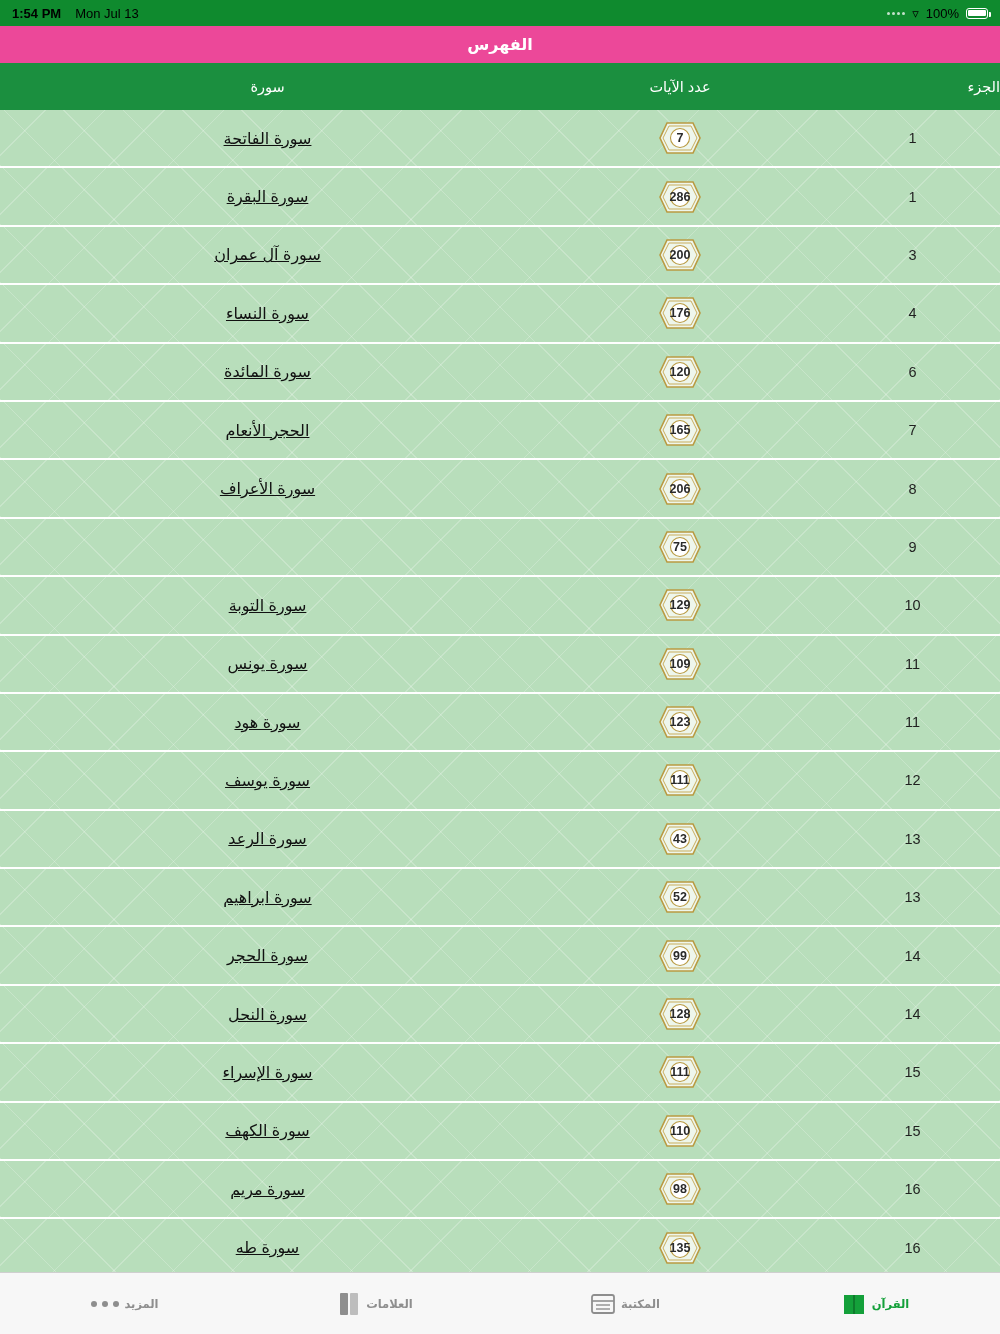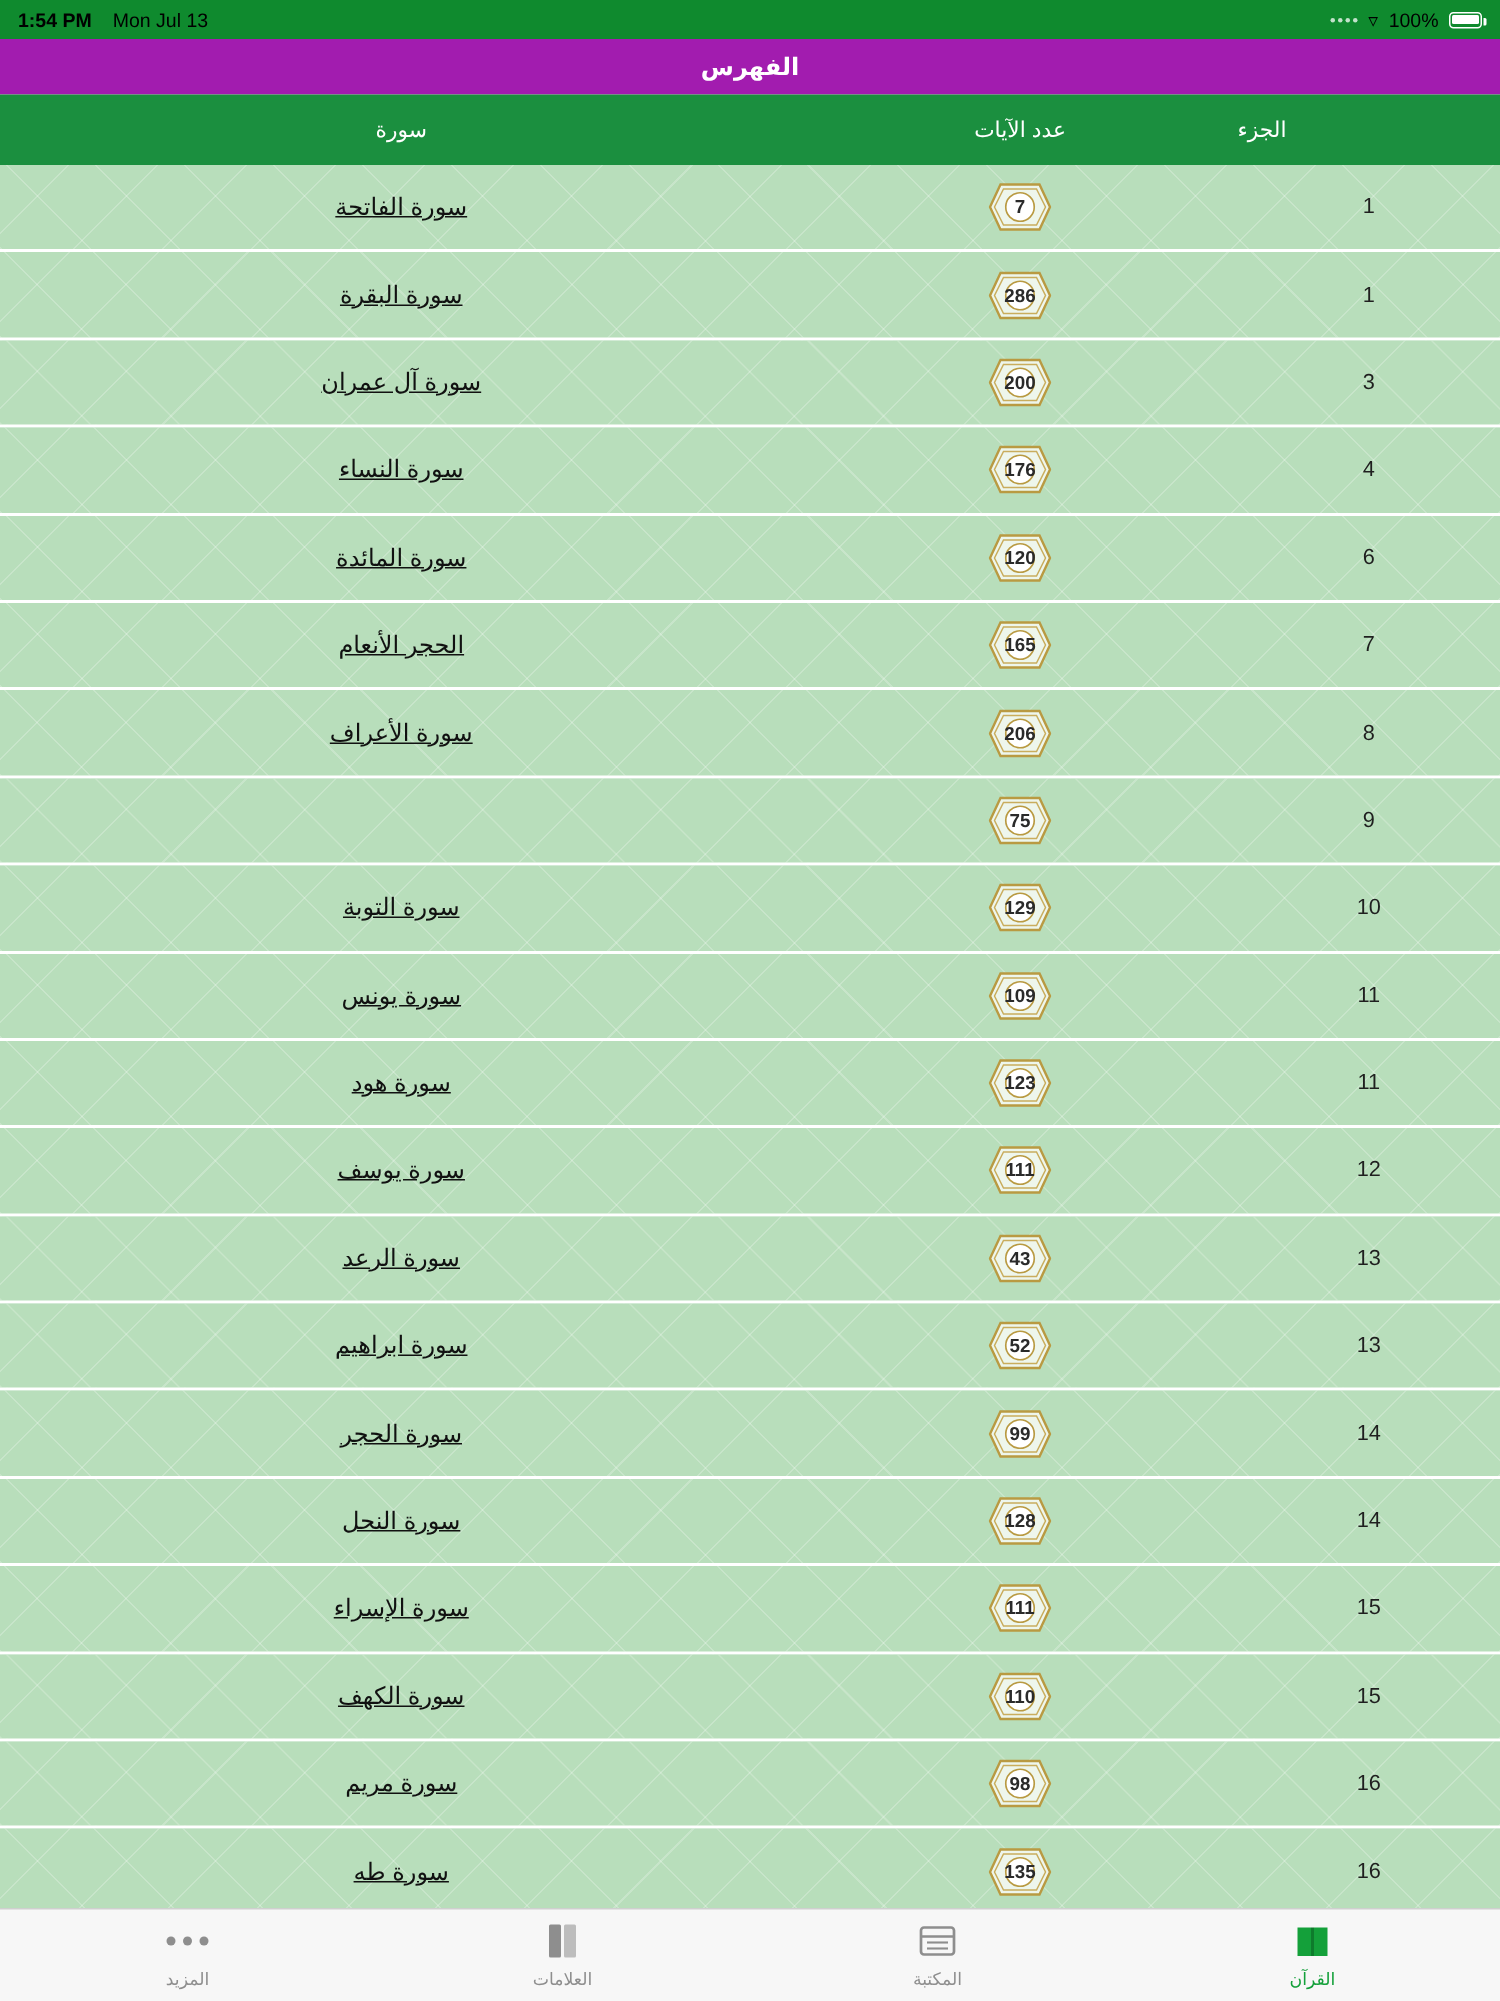--- a/index.html
+++ b/index.html
@@ -47,37 +47,37 @@
     width: 2px; height: 5px; background: #ffffff; border-radius: 0 1px 1px 0;
   }
   .battery-icon i {
     position: absolute; left: 1.3px; top: 1.3px; bottom: 1.3px; right: 1.3px;
     background: #ffffff; border-radius: 1px; display: block;
   }
 
   
   .nav-bar {
     height: 37px;
-    background: #a21caf;
+    background: #ec4899;
     color: #ffffff;
     display: flex; align-items: center; justify-content: center;
     font-size: 16px; font-weight: 700;
     flex: 0 0 37px;
   }
 
   
   .table-header {
     height: 47px;
     background: #1b8f3f;
     color: #ffffff;
     display: flex; align-items: center;
     flex: 0 0 47px;
     font-size: 14.5px;
   }
-  .col-juz   { width: 175px; text-align: left; }
+  .col-juz   { width: 175px; text-align: right; }
   .col-ayat  { width: 290px; text-align: center; }
   .col-surah { flex: 1; text-align: center; }
 
   
   .list {
     flex: 1 1 auto;
     overflow: hidden;
     background: #ffffff;
     position: relative;
   }
@@ -125,25 +125,26 @@
   .tab-bar {
     height: 62px;
     background: #f7f7f7;
     border-top: 1px solid #cfcfcf;
     display: flex;
     flex: 0 0 62px;
     direction: ltr;
   }
   .tab {
     flex: 1;
-    display: flex; flex-direction: column;
+    display: flex; flex-direction: row;
     align-items: center; justify-content: center;
     gap: 5px;
     color: #8e8e8e;
     font-size: 11.5px;
+    font-weight: bold;
   }
   .tab.active { color: #14a03a; }
   .tab-ico { height: 26px; display: flex; align-items: center; justify-content: center; }
   .dots-more { display: flex; gap: 5px; }
   .dots-more i { width: 6px; height: 6px; border-radius: 50%; background: #8e8e8e; display: block; }
 </style>
 </head>
 <body>
 
 <div id="app">

